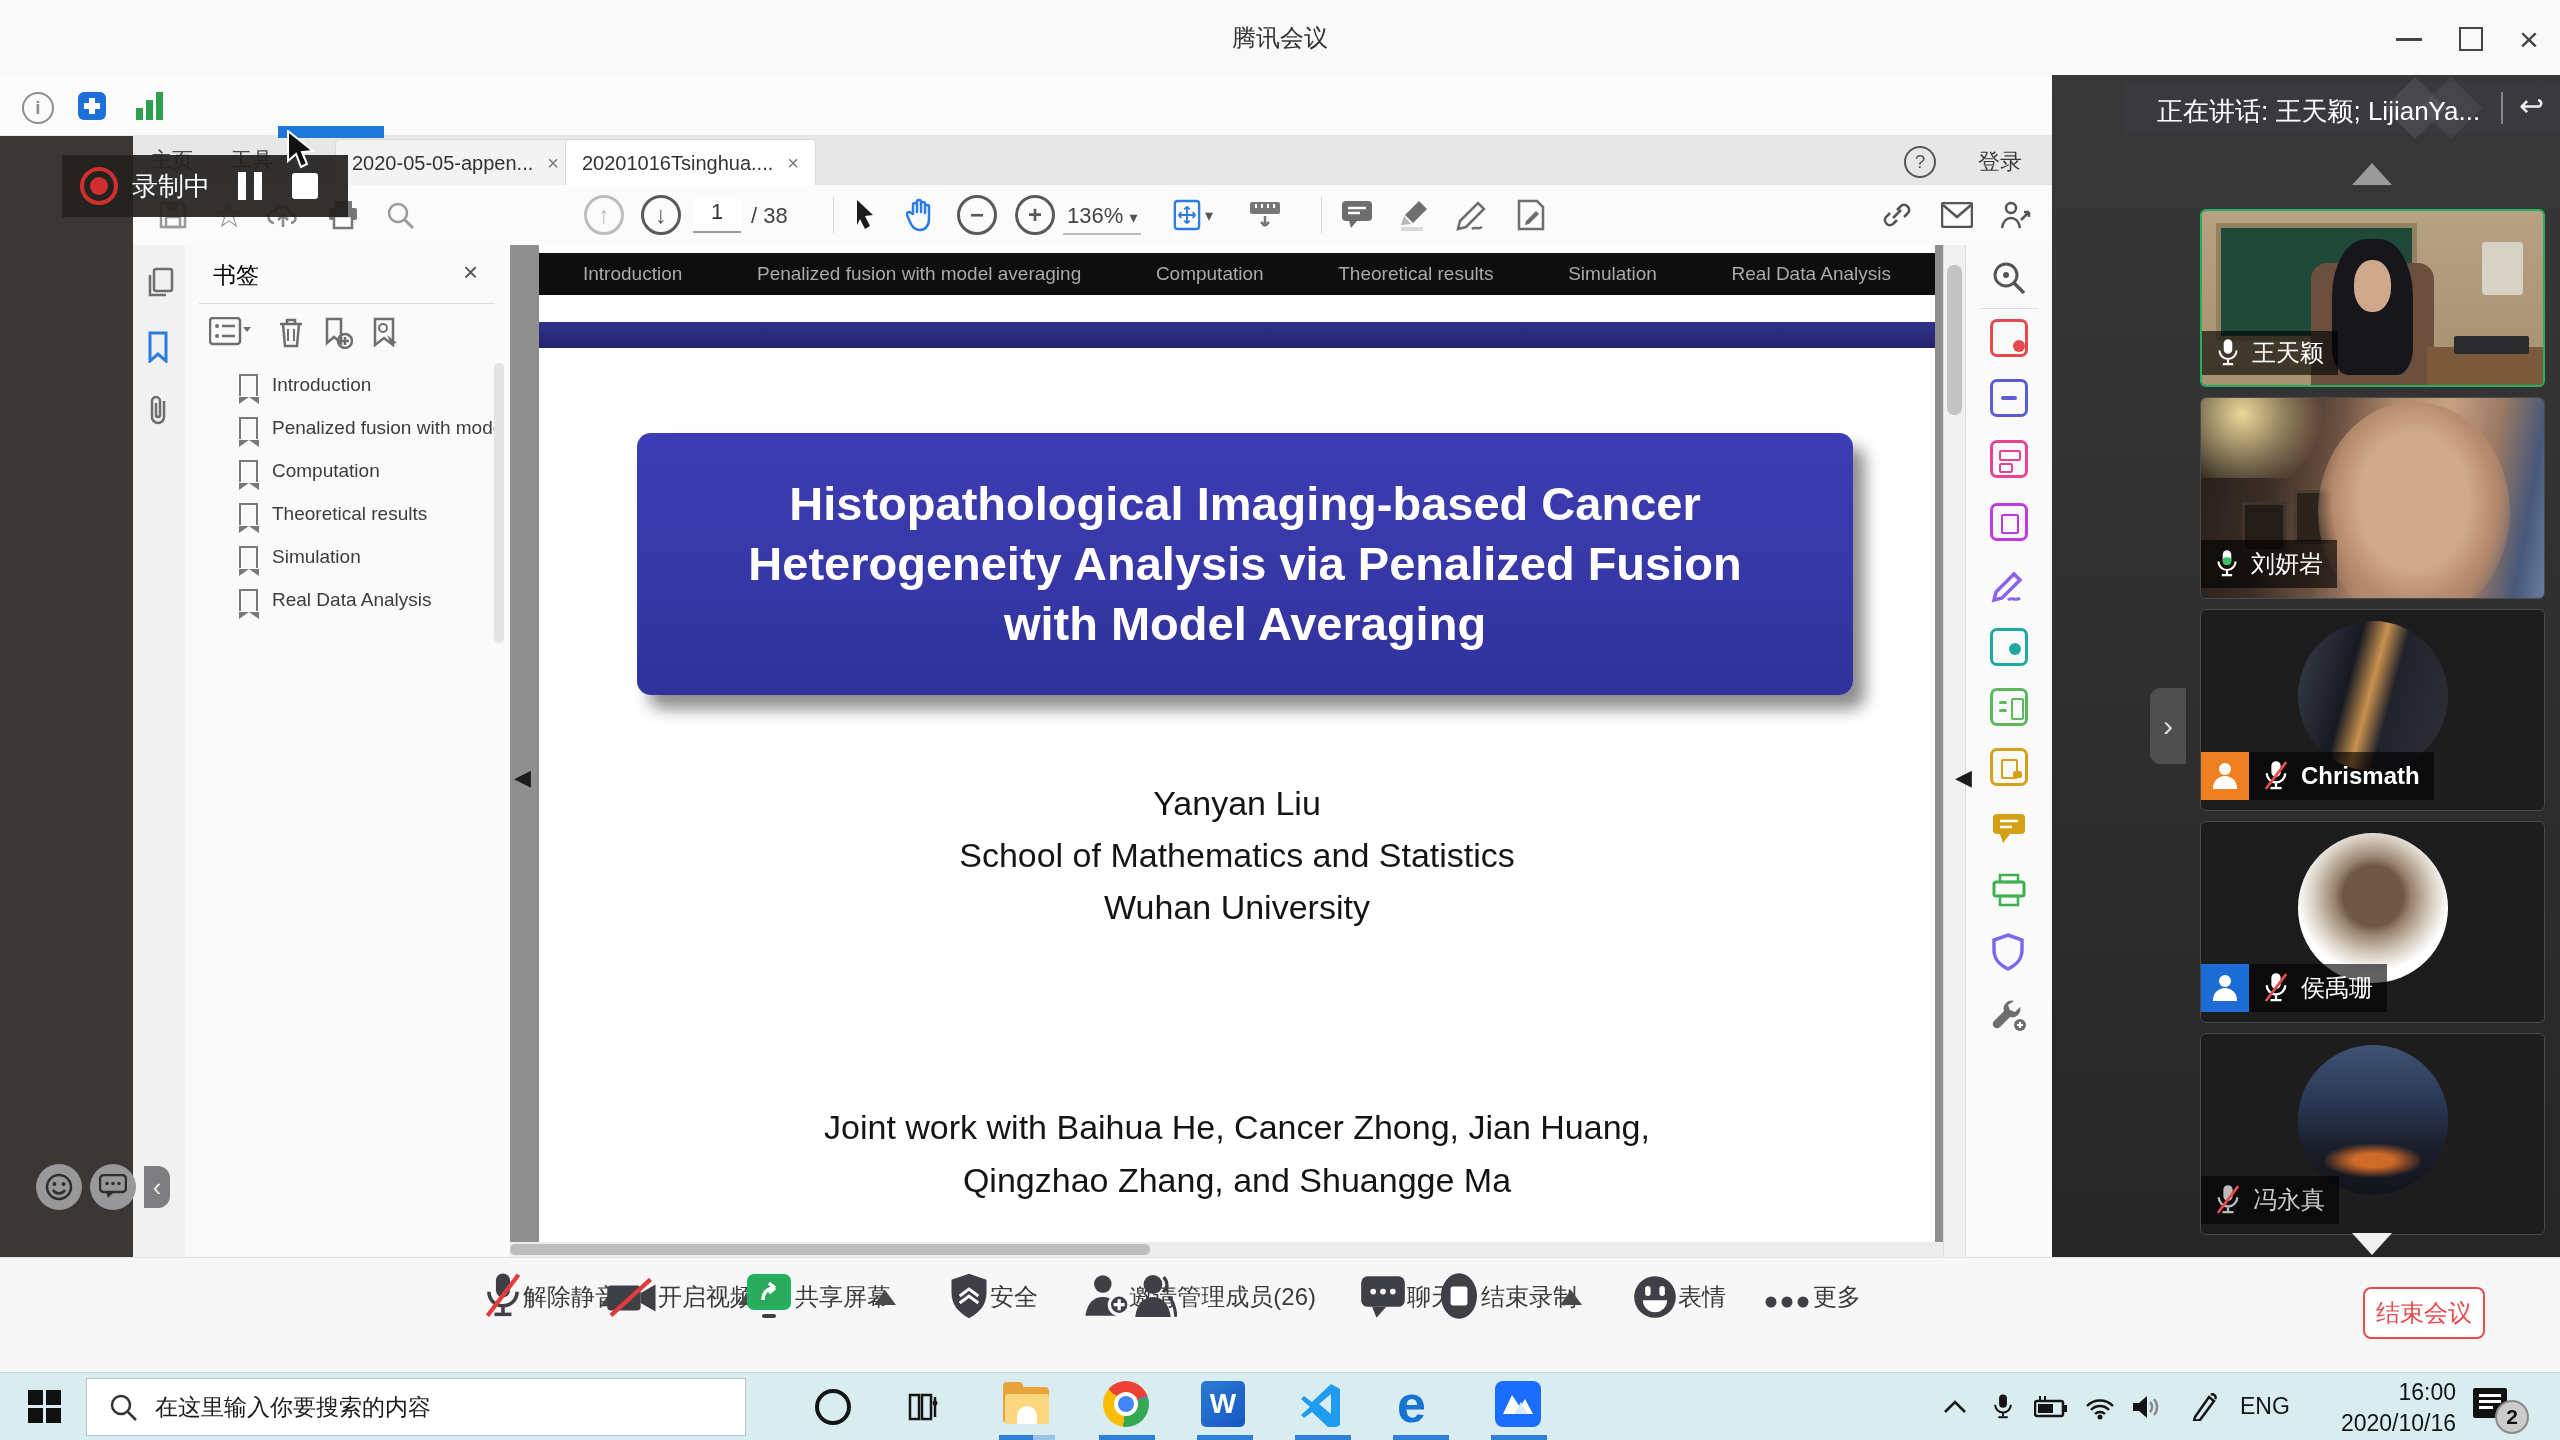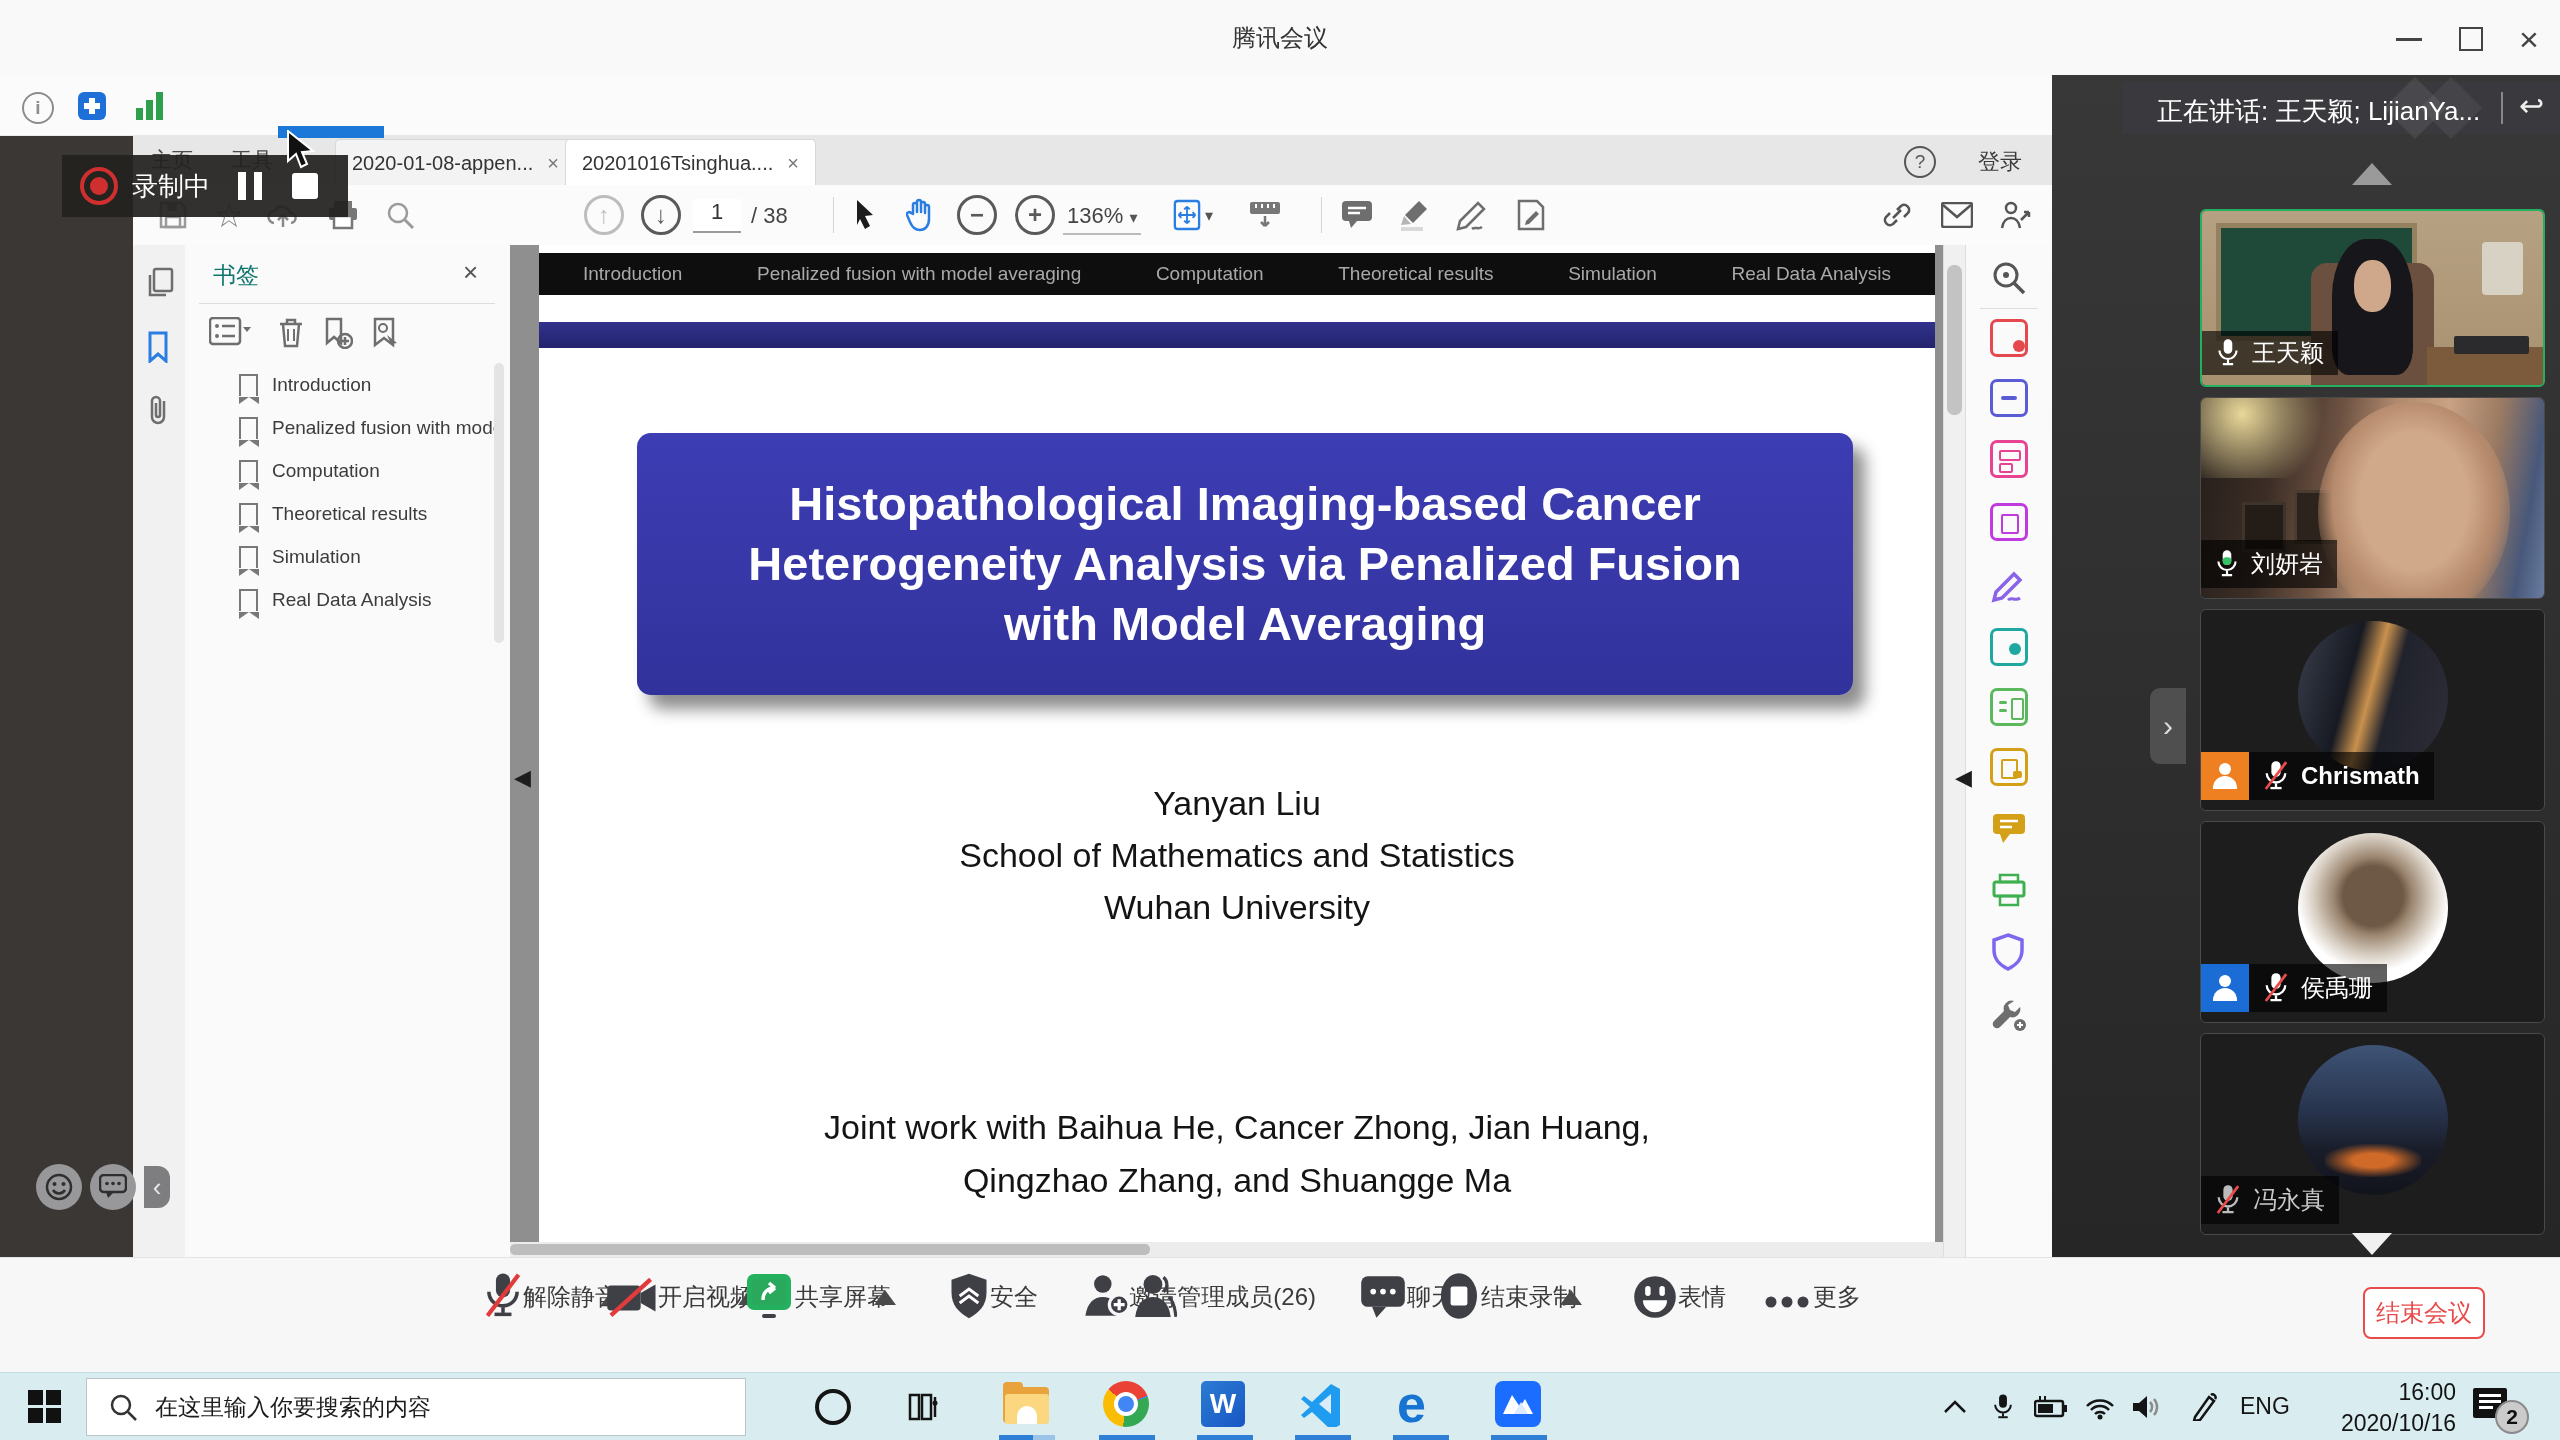--- a/index.html
+++ b/index.html
@@ -73,21 +73,21 @@
          border-bottom:2px solid #9a9a9a;background:#fff;}
   #pgtotal{position:absolute;left:618px;top:18px;font-size:22px;color:#444;}
   #zoomtxt{position:absolute;left:930px;top:18px;font-size:22px;color:#444;border-bottom:2px solid #bbb;padding:0 4px 4px;}
   .car{font-size:16px;color:#555;}
 
   
   #pdfbody{position:absolute;left:0;top:110px;width:1919px;height:1012px;background:#8f8f8f;}
   #navstrip{position:absolute;left:0;top:0;width:52px;height:1012px;background:#f1f1f1;border-right:1px solid #ddd;}
   .nsic{position:absolute;left:13px;color:#6e6e6e;}
   #bmpanel{position:absolute;left:52px;top:0;width:325px;height:1012px;background:#fafafa;border-right:1px solid #d6d6d6;}
-  #bmtitle{position:absolute;left:28px;top:15px;font-size:23px;color:#0f766e;}
+  #bmtitle{position:absolute;left:28px;top:15px;font-size:23px;color:#000000;}
   #bmclose{position:absolute;left:278px;top:12px;font-size:26px;color:#555;}
   #bmhr{position:absolute;left:14px;top:58px;width:296px;height:1px;background:#ddd;}
   .bmt{position:absolute;top:72px;color:#666;}
   #bmlist{position:absolute;left:0;top:118px;width:325px;}
   .bmrow{display:flex;align-items:center;height:43px;padding-left:54px;cursor:pointer;}
   .bmrow .rib{width:15px;height:20px;border:2.5px solid #787878;border-bottom:none;position:relative;margin-right:14px;flex:none;}
   .bmrow .rib::after{content:"";position:absolute;left:-2.5px;bottom:-8px;border-left:10px solid #787878;border-right:10px solid #787878;border-bottom:7px solid transparent;width:0;}
   .bmrow span{font-size:19px;color:#3c3c3c;white-space:nowrap;}
   #bmscroll{position:absolute;right:6px;top:118px;width:10px;height:280px;background:#e4e4e4;border-radius:5px;}
 
@@ -253,21 +253,21 @@
 
   <div id="pdfwin" class="abs">
     <div id="tabrow">
       <div class="menutab" id="mt-home">
           <span>主页</span>
         </div>
       <div class="menutab" id="mt-tools">
           <span>工具</span>
         </div>
       <div class="doctab" id="dtab1">
-        <span>2020-01-08-appen...</span>
+        <span>2020-05-05-appen...</span>
         <span class="x">×</span>
       </div>
       <div class="doctab" id="dtab2">
         <span>20201016Tsinghua....</span>
         <span class="x">×</span>
       </div>
       <div id="helpq">
           <span>?</span>
         </div>
       <div id="login"><span>登录</span></div>

